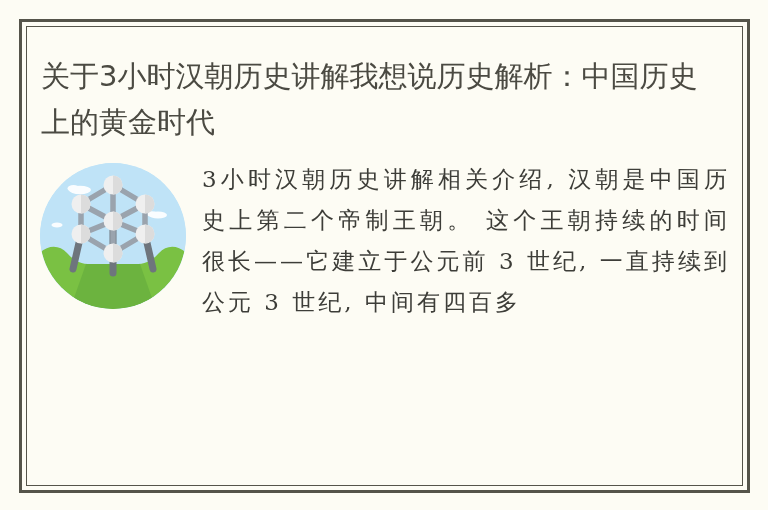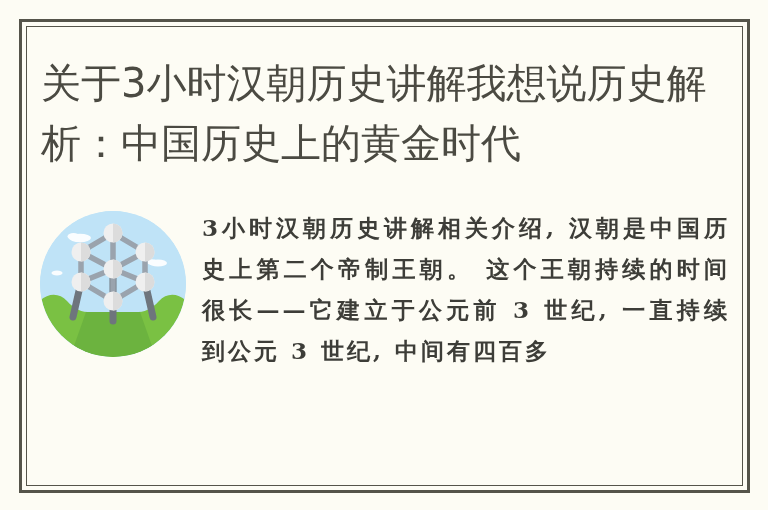--- a/index.html
+++ b/index.html
@@ -50,34 +50,33 @@
     width: 715px;
     height: 458px;
     box-sizing: border-box;
     overflow: hidden;
   }
 
   .article-title {
     margin: 0;
     padding: 26px 18px 0 14px;
     font-family: "DejaVu Sans", "Liberation Sans", sans-serif;
-    font-size: 40px;
-    line-height: 60px;
+    font-size: 29px;
+    line-height: 46px;
     font-weight: 400;
     color: #4b4a42;
     letter-spacing: 0px;
     white-space: normal;
     word-break: break-all;
   }
 
   .body-area {
     position: relative;
-    margin-top: 38px;
+    margin-top: 18px;
     height: 300px;
-    font-weight: bold;
   }
 
   
   .badge {
     position: absolute;
     left: 13px;
     top: 0px;
     width: 146px;
     height: 146px;
     border-radius: 50%;

